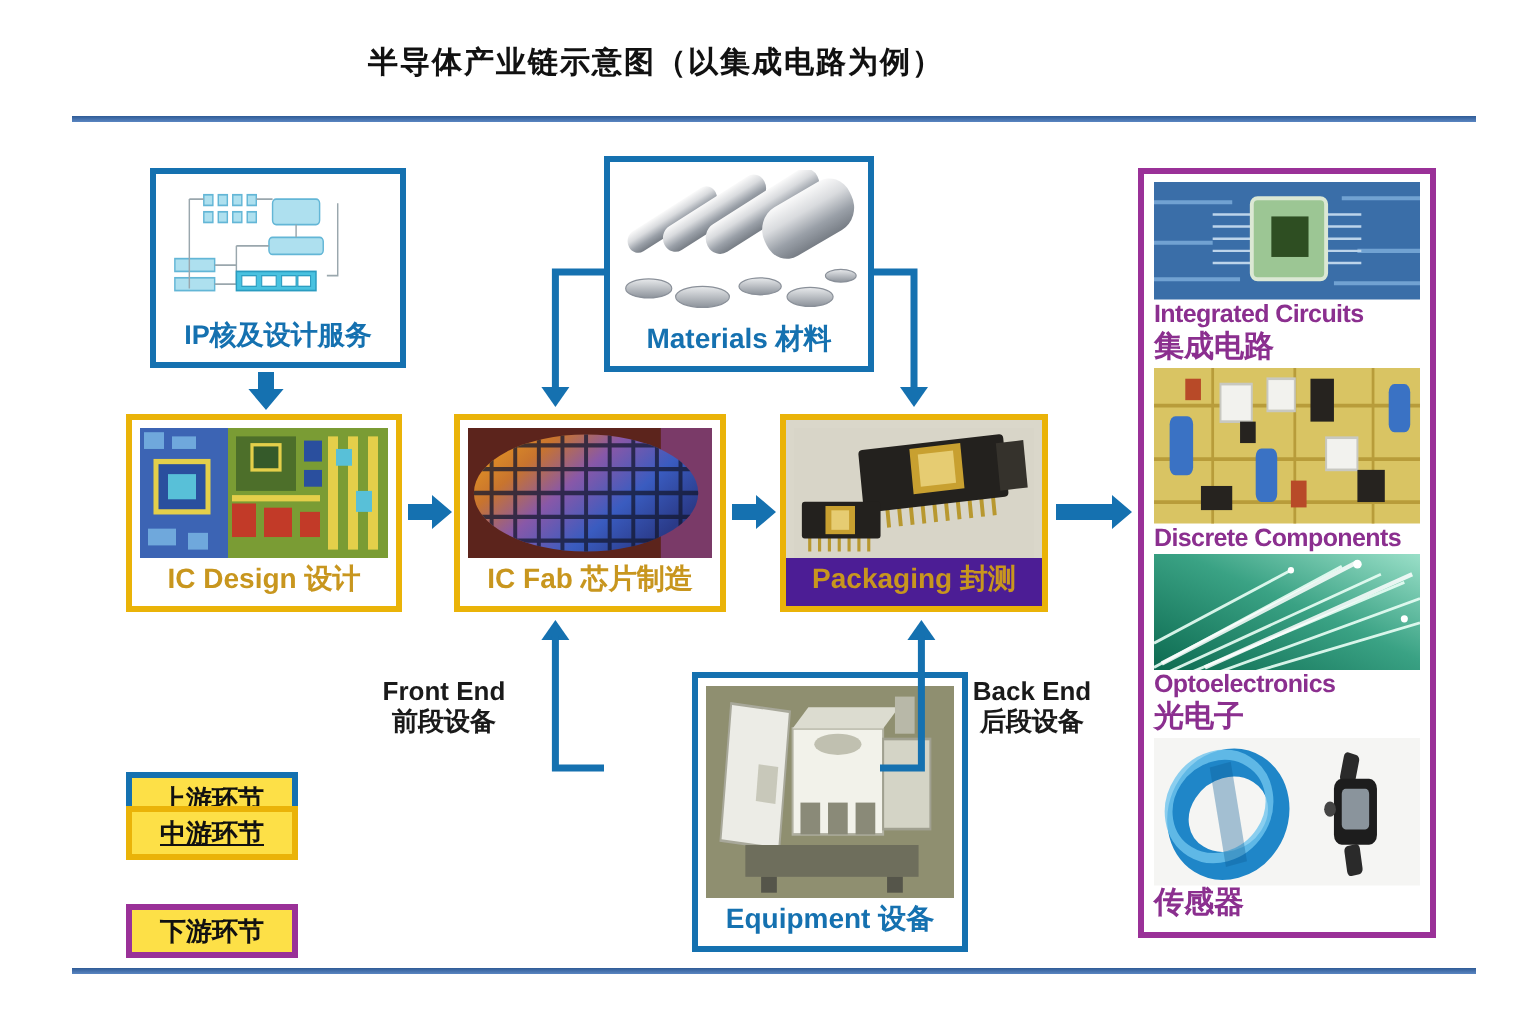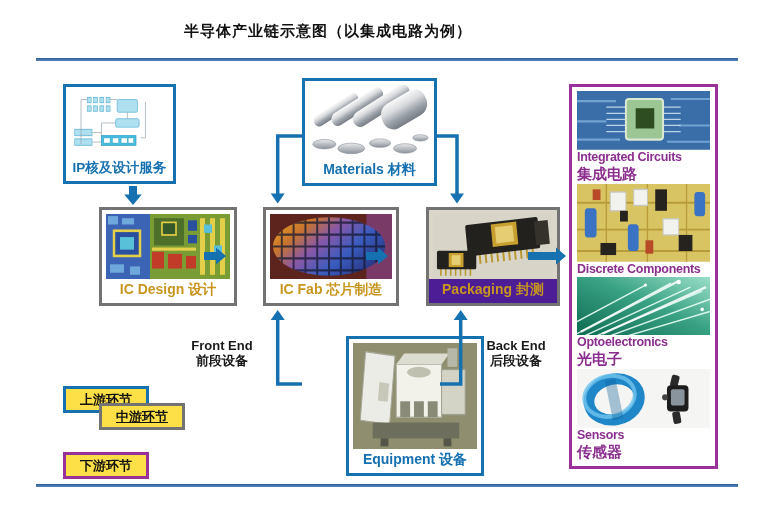--- a/index.html
+++ b/index.html
@@ -10,33 +10,33 @@
   .title { position:absolute; left:0; top:22px; width:656px; text-align:center;
            font-size:15px; font-weight:bold; color:#111; letter-spacing:1px; }
 
   .rule { position:absolute; left:36px; width:702px; height:3px;
           background:linear-gradient(#2f5b96,#5a86c2); }
   .rule.top { top:58px; }
   .rule.bottom { top:484px; }
 
   .box { position:absolute; background:#fff; display:flex; flex-direction:column; }
   .b-blue   { border:3px solid #1571b0; }
-  .b-gold   { border:3px solid #737373;margin-left:36px; }
+  .b-gold   { border:3px solid #eab308; }
   .b-purple { border:3px solid #9a3198; }
 
   .box-img { flex:1 1 auto; overflow:hidden; margin:4px 4px 0 4px; }
   .box-img svg { display:block; width:100%; height:100%; }
 
   .box-label { flex:0 0 auto; text-align:center; font-weight:bold; font-size:14px;
                padding:2px 0 4px 0; white-space:nowrap; }
   .t-blue { color:#1571b0; }
   .t-gold { color:#c8961e; }
 
   
-  #ip-box        { left:63px;  top:84px;  width:113px; height:100px; }
+  #ip-box        { left:75px;  top:84px;  width:128px; height:100px; }
   #ip-box .box-label { font-size:13.5px; }
   #materials-box { left:302px; top:78px;  width:135px; height:108px; }
   #icdesign-box  { left:63px;  top:207px; width:138px; height:99px; }
   #icfab-box     { left:227px; top:207px; width:136px; height:99px; }
   #packaging-box { left:390px; top:207px; width:134px; height:99px; background:#dad7ca; }
   #packaging-box .box-label { background:#4c1d95; }
   #equipment-box { left:302px; top:336px; width:138px; height:140px;margin-left:44px; }
 
   
   #downstream { left:569px; top:84px; width:149px; height:385px; padding:4px 5px; }
@@ -347,21 +347,20 @@
           </g>
           <g>
             <rect x="96" y="6" width="8" height="12" rx="2" fill="#2a2a2a" transform="rotate(14 100 12)"></rect>
             <rect x="92" y="16" width="22" height="26" rx="4" fill="#1d1d1d"></rect>
             <rect x="96" y="20" width="14" height="16" rx="2" fill="#8a949c"></rect>
             <rect x="98" y="42" width="8" height="12" rx="2" fill="#2a2a2a" transform="rotate(-10 102 48)"></rect>
             <circle cx="90" cy="28" r="3" fill="#444"></circle>
           </g>
         </svg>
       </div>
-      <div class="ds-en">Sensors</div>
       <div class="ds-zh">传感器</div>
     </div>
   </div>
 
   <div class="annot" id="front-end">
     <div>Front End</div>
     <div>前段设备</div>
   </div>
   <div class="annot" id="back-end">
     <div>Back End</div>

